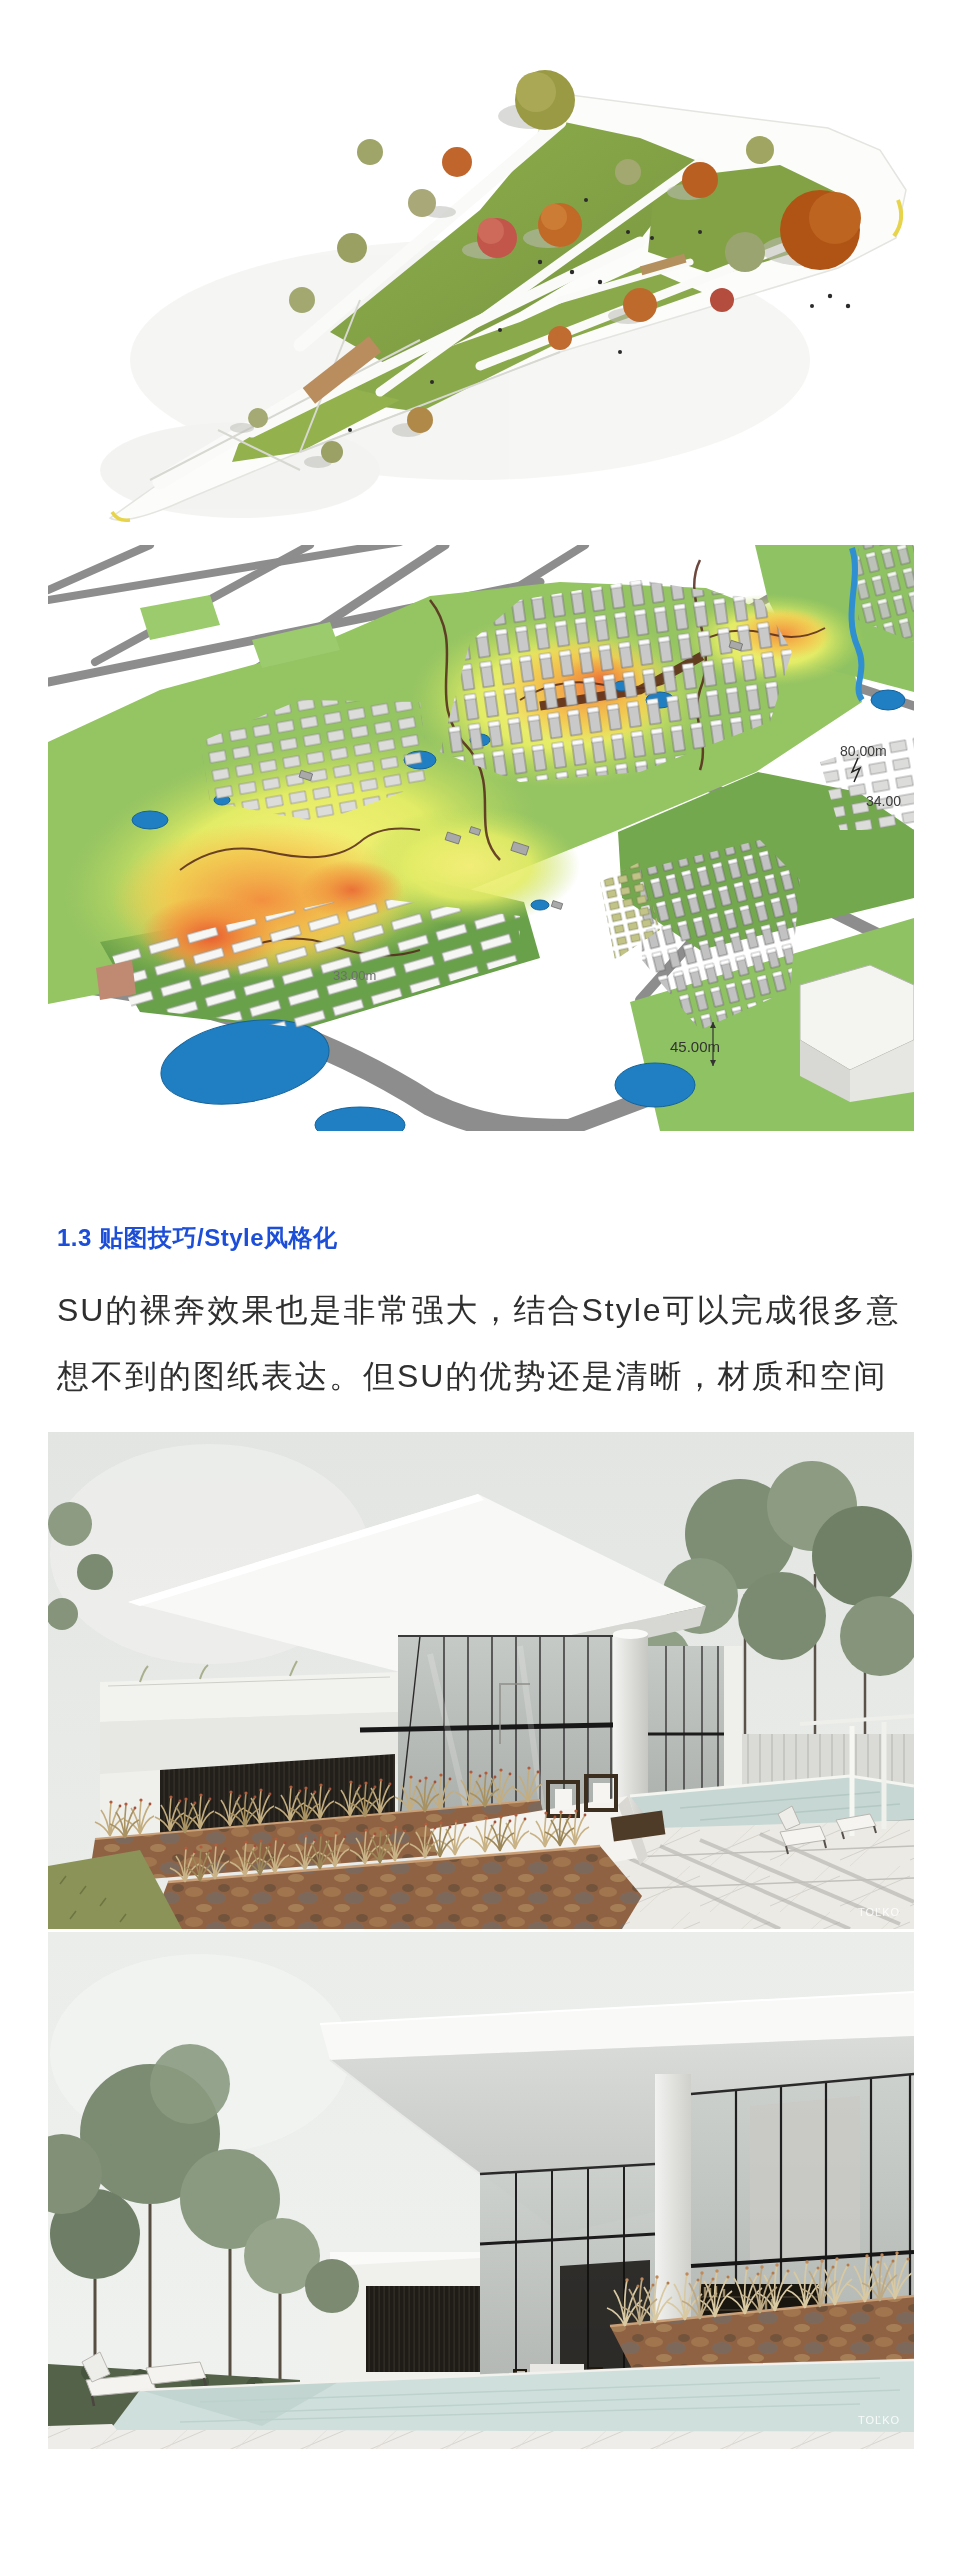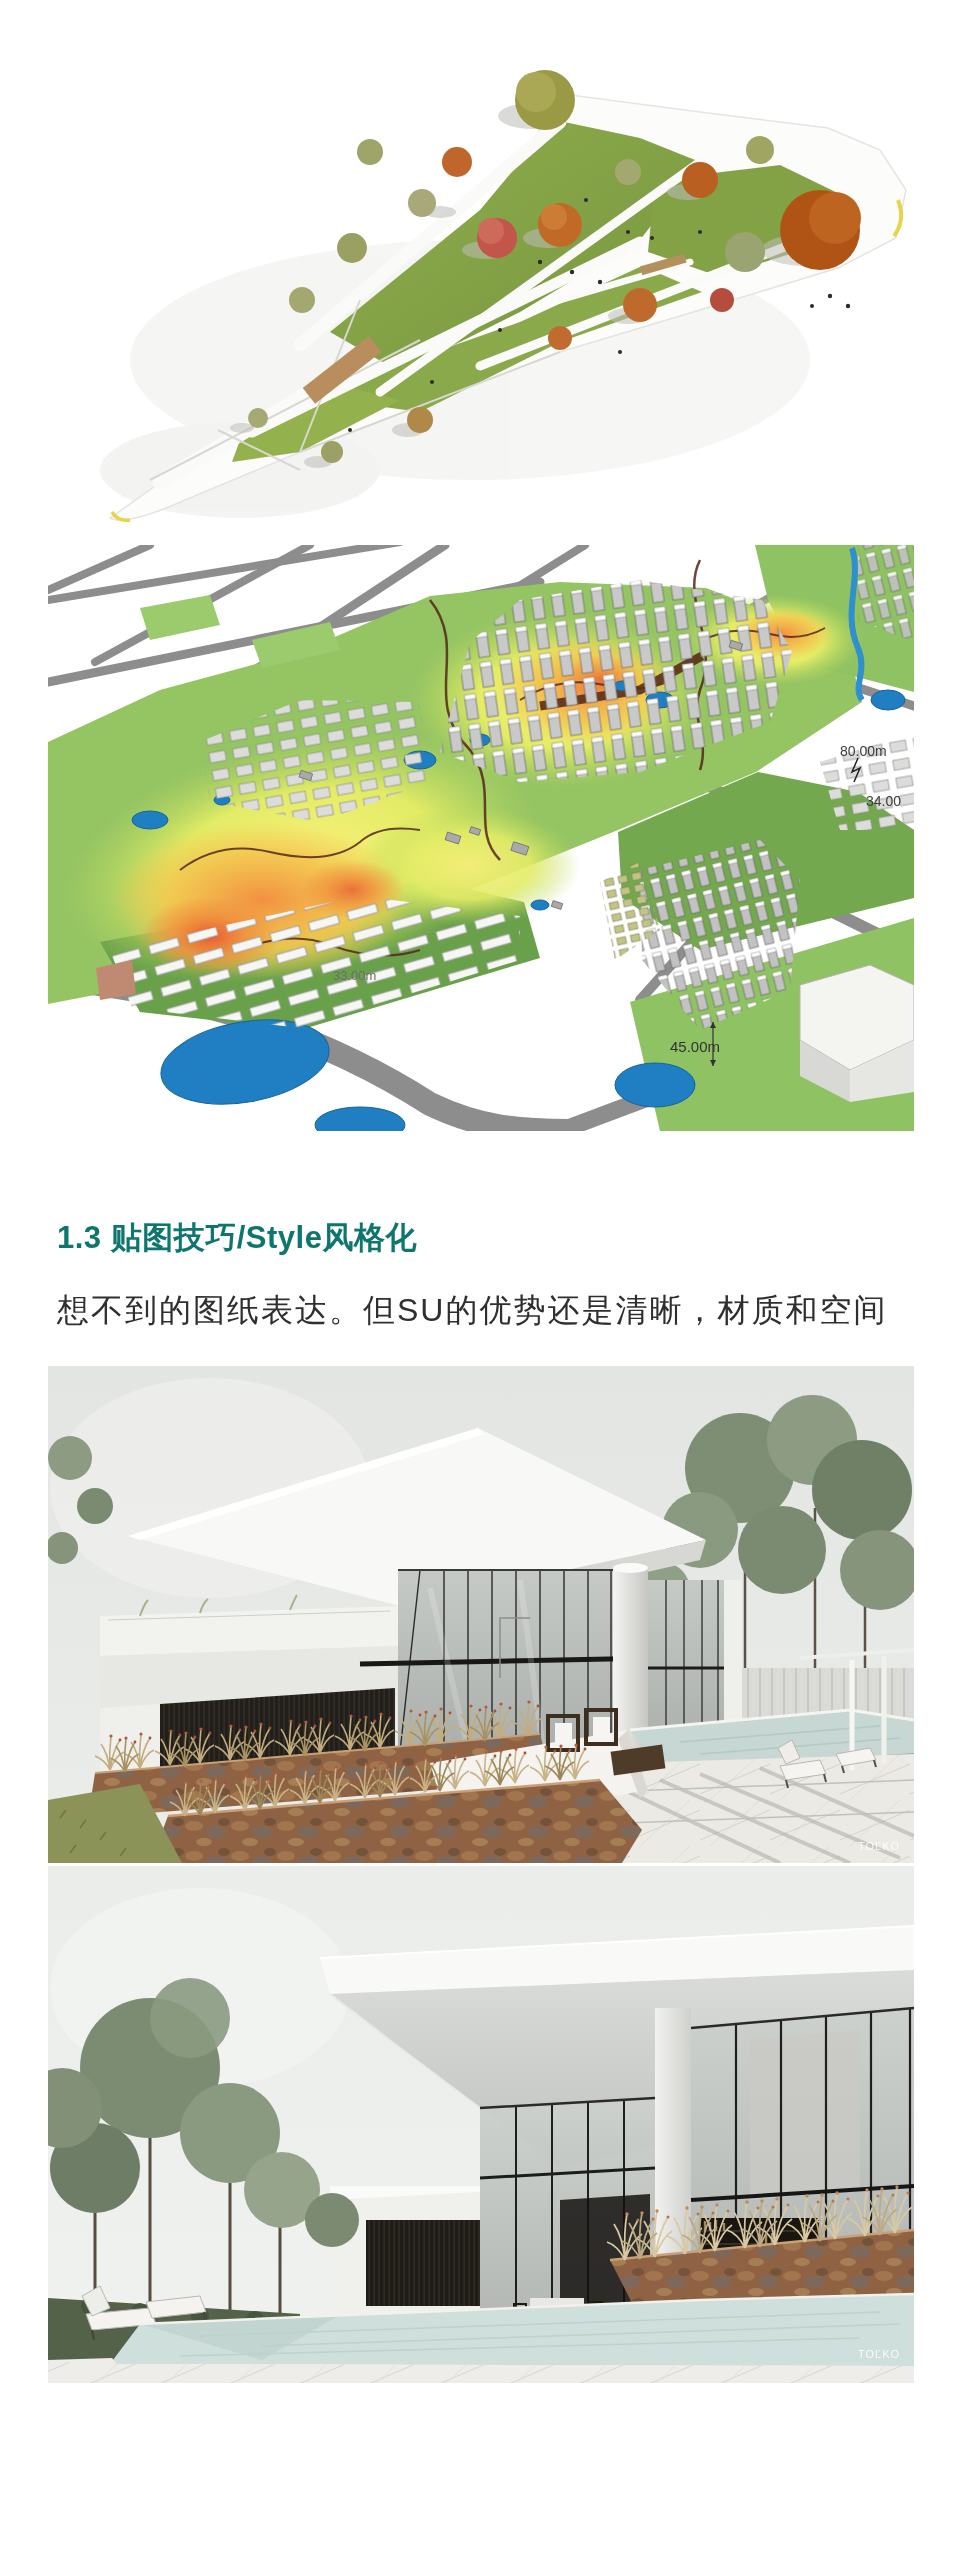--- a/index.html
+++ b/index.html
@@ -5,22 +5,22 @@
   html,body{margin:0;padding:0;background:#ffffff;}
   body{width:960px;height:2576px;overflow:hidden;font-family:"Liberation Sans",sans-serif;}
   .page{position:relative;width:868px;height:2576px;background:#fff;}
   figure{margin:0;padding:0;}
   .fig{display:block;}
   .fig svg{display:block;}
   .fig-park{width:960px;height:540px;}
   .fig-urban{width:866px;height:586px;margin:5px 0 0 48px;}
   .fig-villa1{width:866px;height:497px;margin:23px 0 0 48px;}
   .fig-villa2{width:866px;height:517px;margin:3px 0 0 48px;}
-  h2.heading{margin:82px 57px 0 57px;font-size:31px;line-height:49px;font-weight:700;
-    color:#0f766e;letter-spacing:0.5px;}
+  h2.heading{margin:82px 57px 0 57px;font-size:24px;line-height:49px;font-weight:700;
+    color:#1d4ed8;letter-spacing:0.5px;}
   .para{margin:15px 57px 0 57px;font-size:32px;line-height:66px;color:#2f2f2f;
     letter-spacing:2px;}
   .para .line{white-space:nowrap;}
   text{font-family:"Liberation Sans",sans-serif;}
 </style>
 </head>
 <body>
 
 <div class="page">
 
@@ -266,20 +266,21 @@
         <text x="333" y="980" font-size="13" fill="#6e6e6e">33.00m</text>
         <path d="M713,1022 L713,1066" stroke="#333" stroke-width="1.2"></path>
         <path d="M713,1022 l-3,6 l6,0 Z M713,1066 l-3,-6 l6,0 Z" fill="#333"></path>
         <text x="670" y="1052" font-size="15" fill="#333">45.00m</text>
       </g>
     </svg>
   </figure>
 
   <h2 class="heading">1.3 贴图技巧/Style风格化</h2>
   <div class="para">
+    <div class="line">SU的裸奔效果也是非常强大，结合Style可以完成很多意</div>
     <div class="line">想不到的图纸表达。但SU的优势还是清晰，材质和空间</div>
   </div>
 
   <figure class="fig fig-villa1">
     <svg viewBox="48 1498 866 497" width="866" height="497">
       <defs>
         <linearGradient id="skyA" x1="0" y1="0" x2="0" y2="1">
           <stop offset="0" stop-color="#e2e5e2"></stop>
             <stop offset="1" stop-color="#ebedea"></stop>
         </linearGradient>

